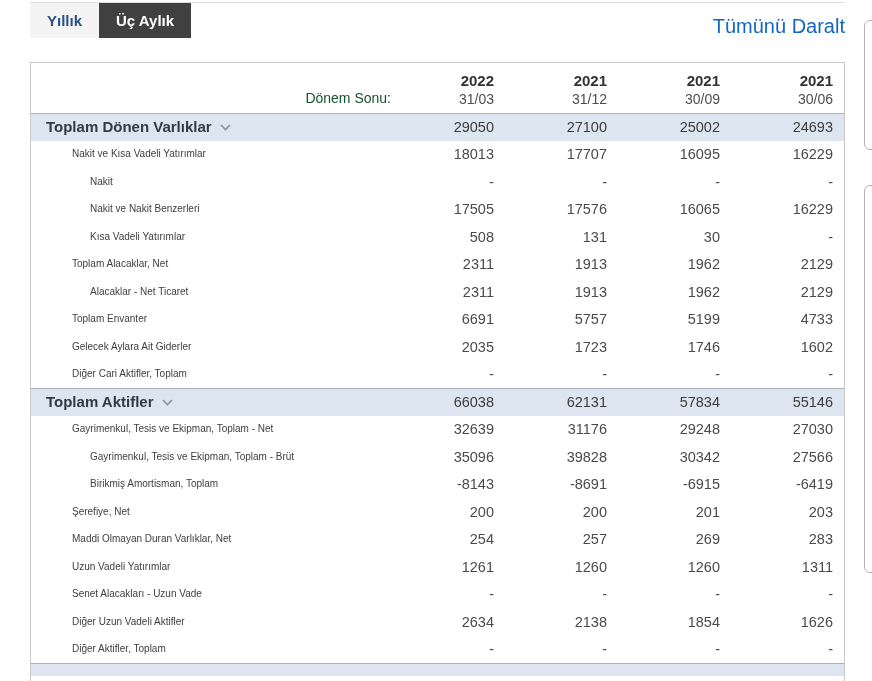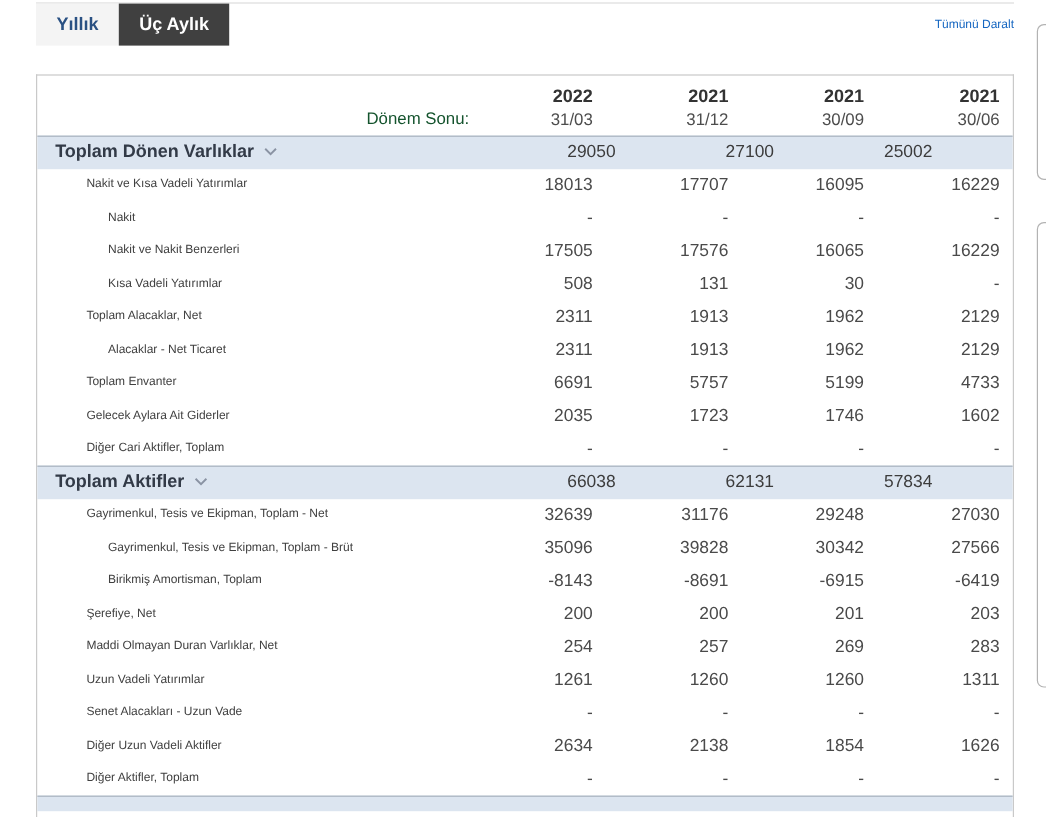--- a/index.html
+++ b/index.html
@@ -18,21 +18,21 @@
   .tab{
     border:none;outline:none;cursor:pointer;
     height:35px;padding:0 17px;
     font-family:"Liberation Sans", sans-serif;
     font-size:15px;font-weight:bold;
     background:#f4f4f4;color:#2a5183;
   }
   .tab.active{background:#404040;color:#ffffff;}
   .collapse-link{
     position:absolute;right:0;top:12px;
-    color:#1566c1;font-size:10px;text-decoration:none;cursor:pointer;margin-left:32px;
+    color:#1566c1;font-size:20px;text-decoration:none;cursor:pointer;margin-left:32px;
   }
 
   
   .fin-table{
     position:absolute;left:30px;top:62px;width:813px;height:619px;
     border:1px solid #c9c9c9;border-bottom:none;
     overflow:hidden;background:#fff;
   }
   .thead{display:flex;height:50px;align-items:flex-end;}
   .thead .label-col{
@@ -52,21 +52,21 @@
     font-size:10px;color:#404040;padding-right:15px;line-height:1.25;
   }
   .row .num{
     width:113px;flex:0 0 113px;text-align:right;
     padding-right:10px;box-sizing:border-box;
     font-size:14.5px;color:#4a4a4a;
   }
   .row.indent-0 .label{padding-left:15px;}
   .row.indent-1 .label{padding-left:41px;}
   .row.indent-2 .label{padding-left:59px;}
-  .row.section{background:#dce5f0;border-top:1px solid #a9b2bf;gap:19px;}
+  .row.section{background:#dce5f0;border-top:1px solid #a9b2bf;}
   .row.section .label{font-weight:bold;color:#323a47;font-size:15px;}
   .row.section .num{color:#3c3c3c;}
   .chev{margin-left:8px;display:inline-block;vertical-align:1px;}
 
   .partial-section{height:12px;background:#dce5f0;border-top:1px solid #a9b2bf;}
 
   
   .side-panel{position:absolute;left:864px;width:40px;border:1px solid #b3b3b3;border-radius:6px;background:#fff;}
   .side-panel.p1{top:20px;height:128px;}
   .side-panel.p2{top:185px;height:386px;}

